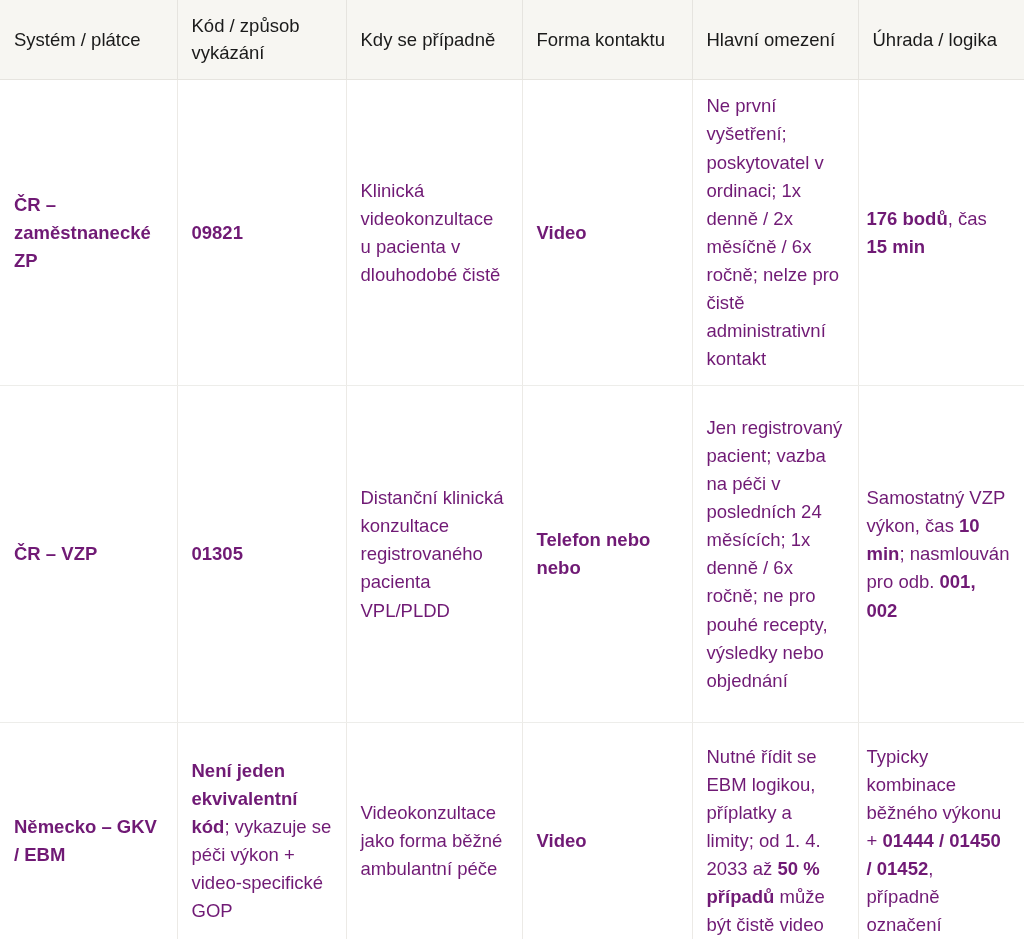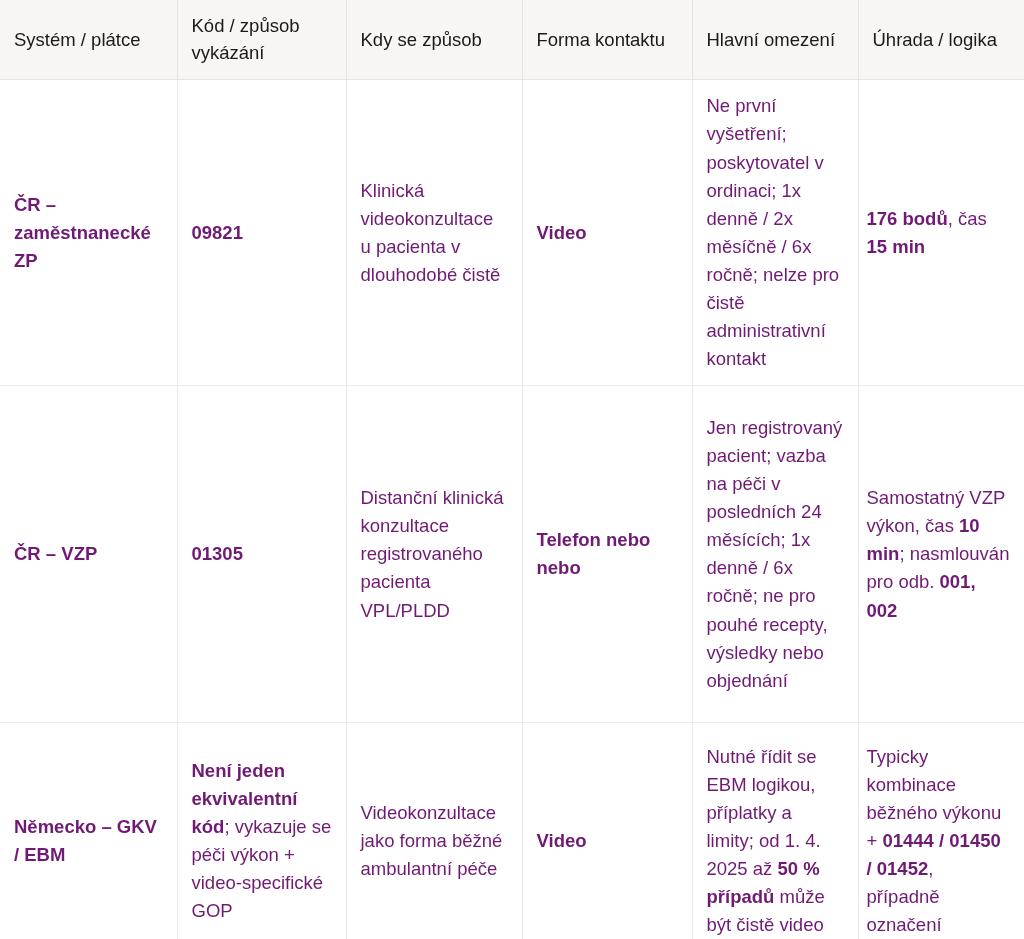--- a/index.html
+++ b/index.html
@@ -90,21 +90,21 @@
         <col class="c2">
       <col class="c3">
         <col class="c4">
         <col class="c5">
     </colgroup>
 
     <thead>
       <tr>
         <th>Systém / plátce</th>
         <th>Kód / způsob vykázání</th>
-        <th>Kdy se způsob</th>
+        <th>Kdy se případně</th>
         <th>Forma kontaktu</th>
         <th>Hlavní omezení</th>
         <th>Úhrada / logika</th>
       </tr>
     </thead>
 
     <tbody>
 
       <tr class="row-0">
         <td class="bold">ČR – zaměstnanecké ZP</td>
@@ -122,18 +122,18 @@
         <td class="bold">Telefon nebo nebo</td>
         <td>Jen registrovaný pacient; vazba na péči v posledních 24 měsících; 1x denně / 6x ročně; ne pro pouhé recepty, výsledky nebo objednání</td>
         <td><span>Samostatný VZP výkon, čas </span><b>10 min</b><span>; nasmlouván pro odb. </span><b>001, 002</b></td>
       </tr>
 
       <tr class="row-2">
         <td class="bold">Německo – GKV / EBM</td>
         <td><b>Není jeden ekvivalentní kód</b><span>; vykazuje se péči výkon + video-specifické GOP</span></td>
         <td>Videokonzultace jako forma běžné ambulantní péče</td>
         <td class="bold">Video</td>
-        <td><span>Nutné řídit se EBM logikou, příplatky a limity; od 1. 4. 2025 až </span><b>50 % případů</b><span> může být čistě video</span></td>
+        <td><span>Nutné řídit se EBM logikou, příplatky a limity; od 1. 4. 2033 až </span><b>50 % případů</b><span> může být čistě video</span></td>
         <td><span>Typicky kombinace běžného výkonu + </span><b>01444 / 01450 / 01452</b><span>, případně označení</span></td>
       </tr>
     </tbody>
   </table>
 </div>
 
 </body></html>

